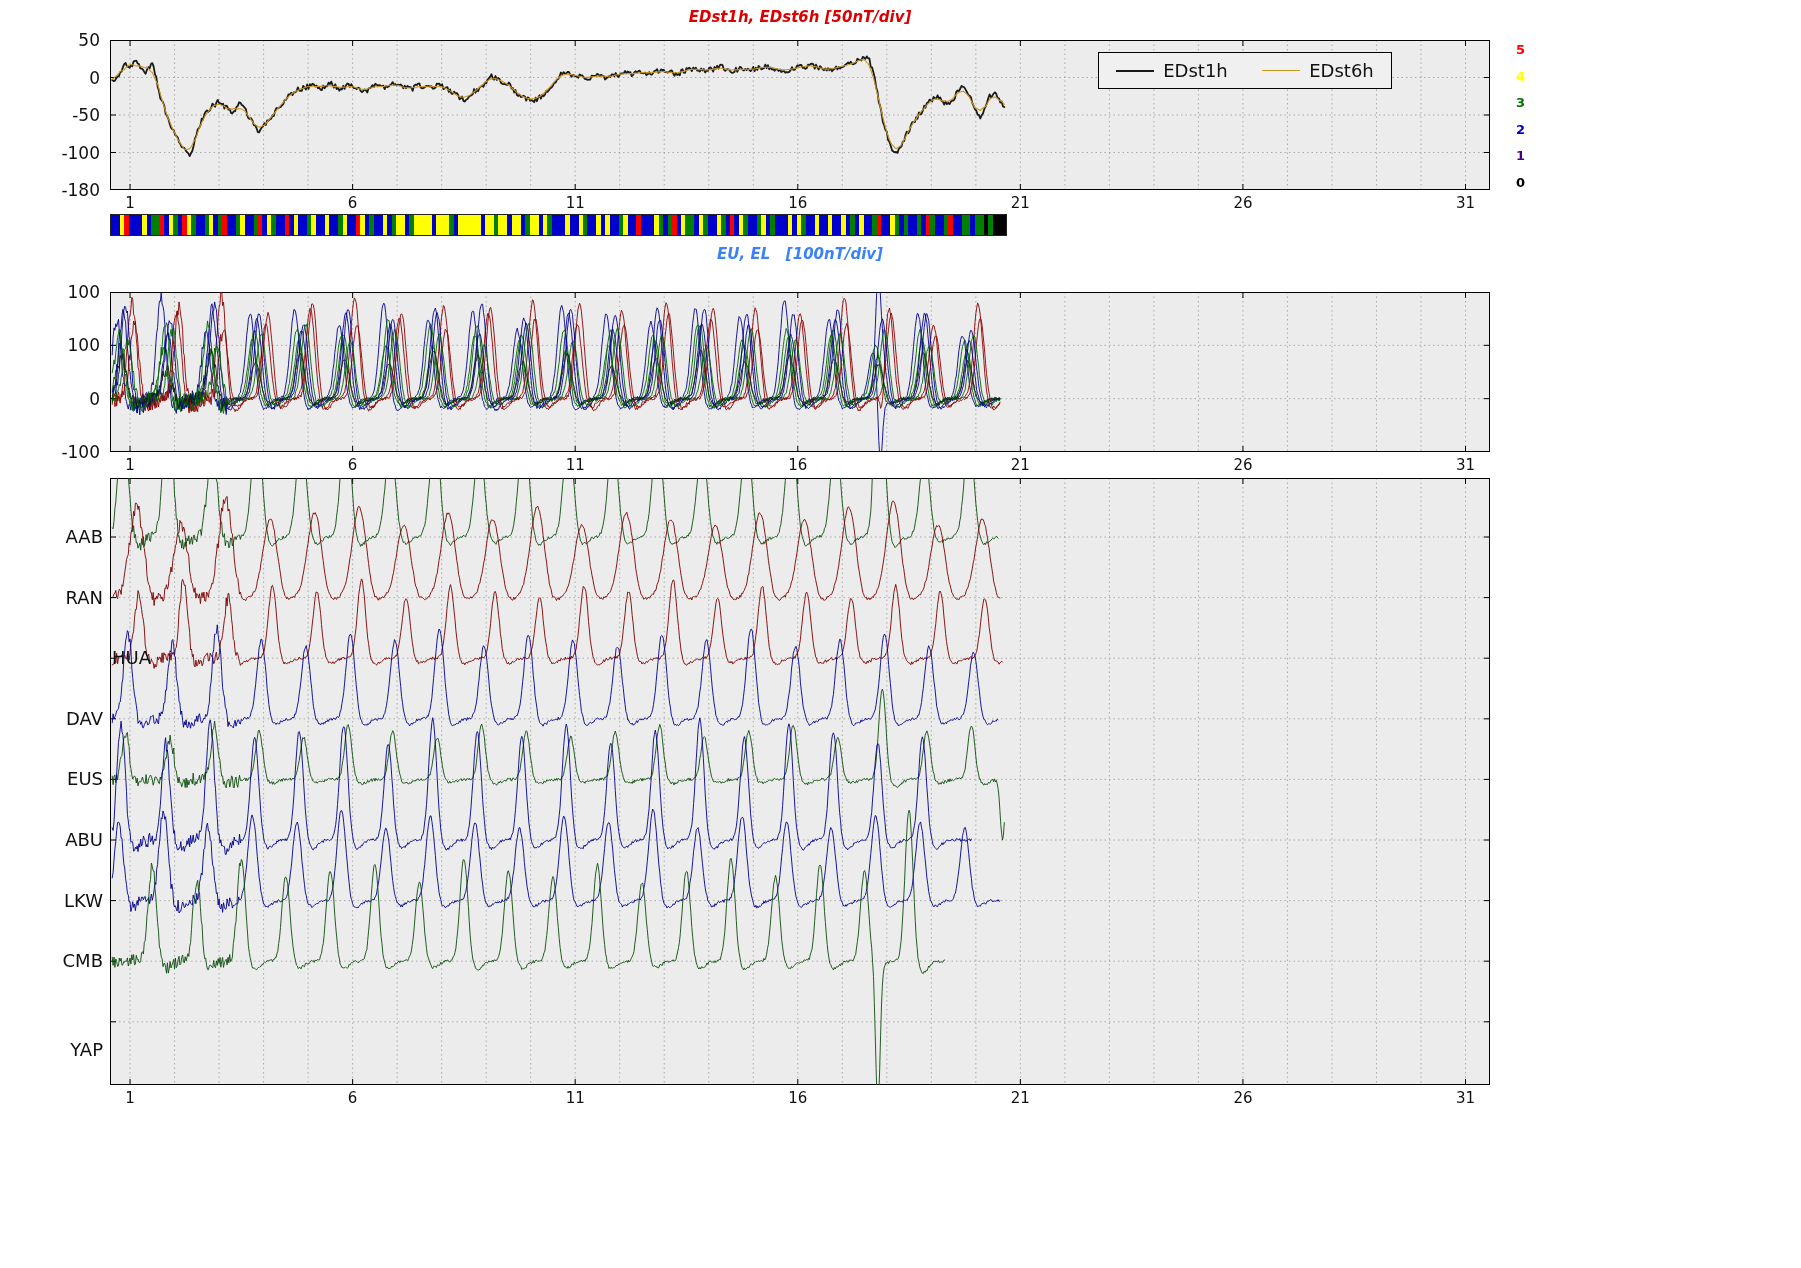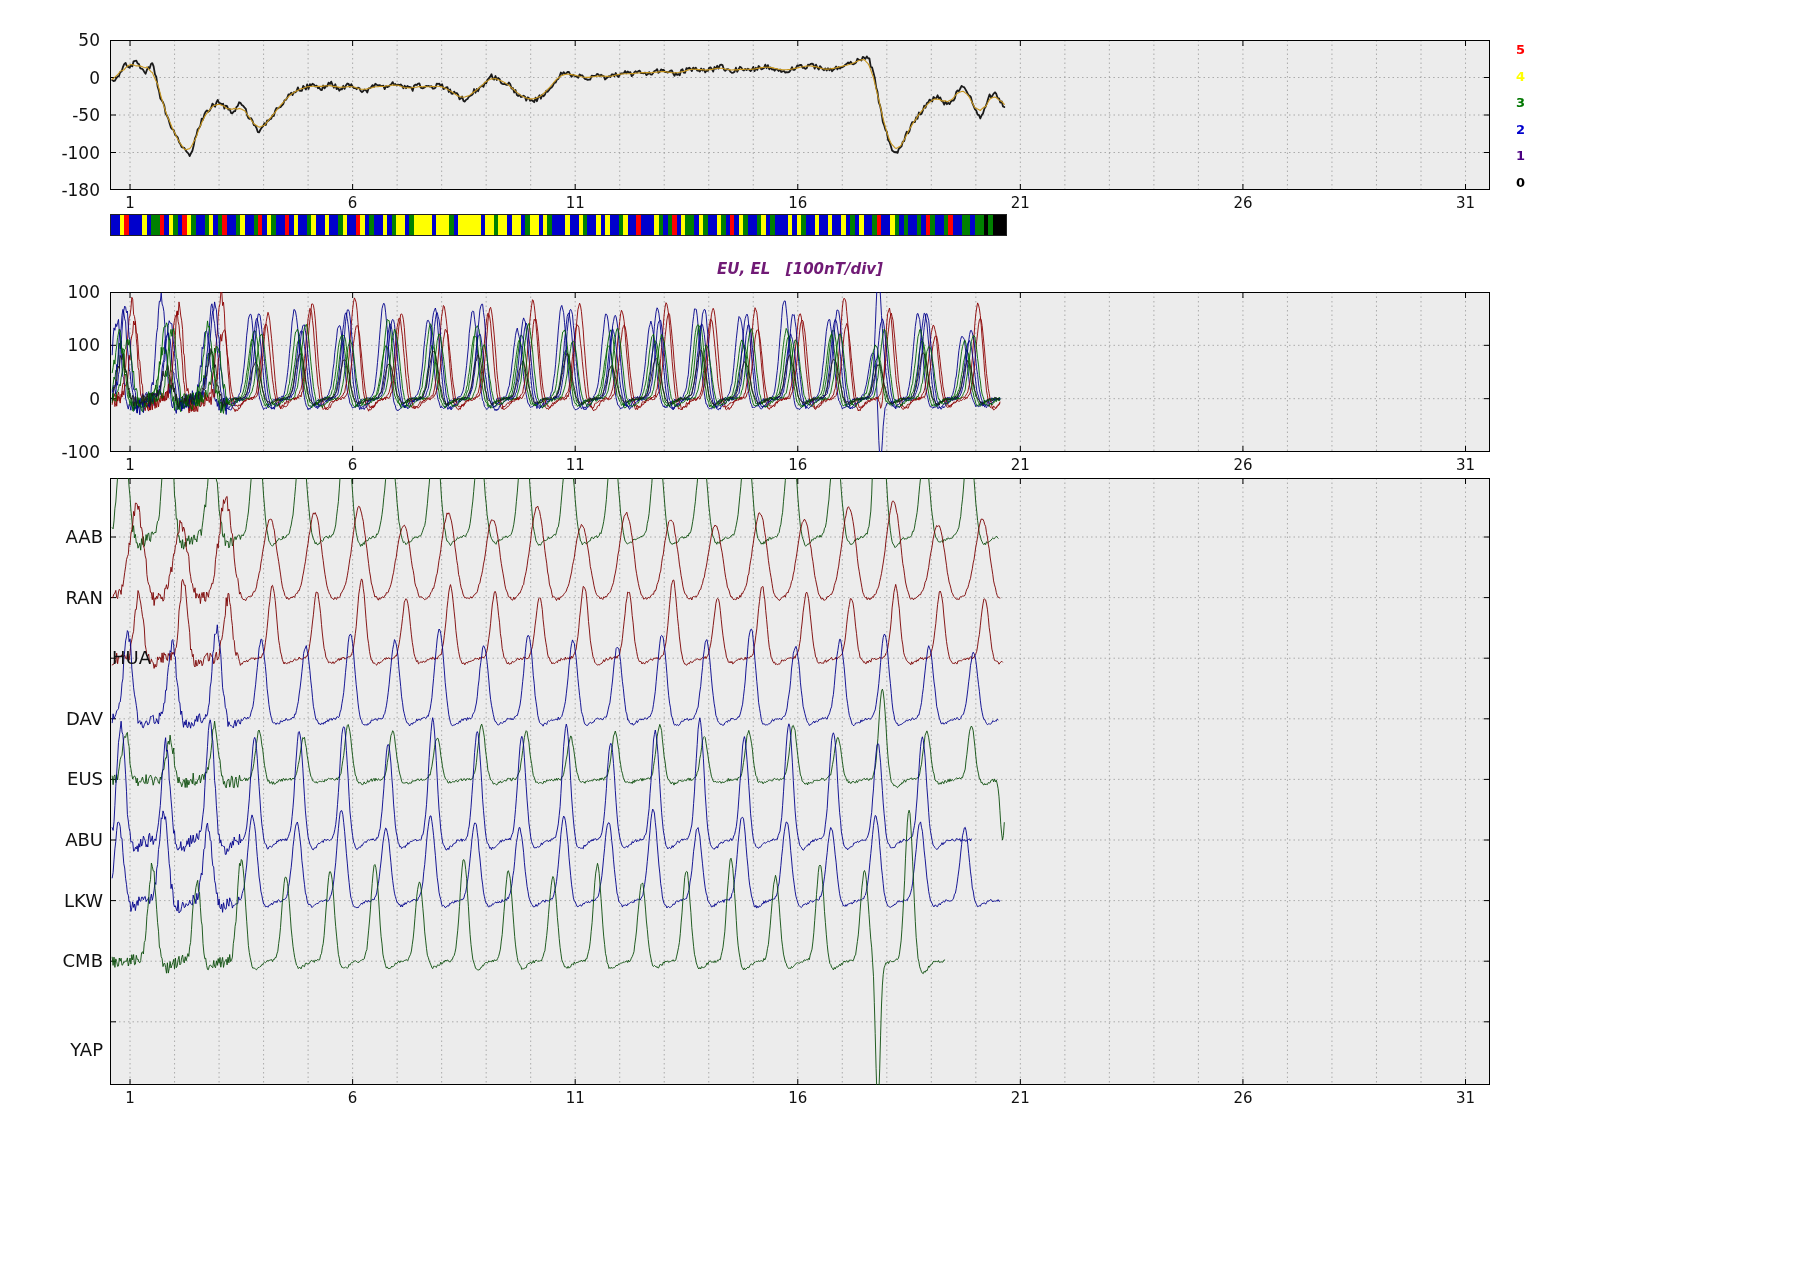--- a/index.html
+++ b/index.html
@@ -22,20 +22,21 @@
     display:flex;border:1px solid #222;box-sizing:border-box;}
   .strip-seg{flex:1 1 auto;height:100%;}
   #strip-caption{position:absolute;left:110px;top:240px;width:897px;text-align:center;
     font-size:11px;color:#111;}
 </style>
 </head>
 <body>
 
 <div id="root">
 
+  <div class="chart-title" id="title1" style="top: 8px; color: rgb(221, 0, 0);">EDst1h, EDst6h [50nT/div]</div>
 
   <svg id="svg-p1" class="panel-svg" style="top:40px;" width="1380" height="150">
       <rect x="0" y="0" width="1380" height="150" fill="#ececec"></rect>
       <line x1="20.032258064516128" y1="0" x2="20.032258064516128" y2="150" stroke="#9a9a9a" stroke-width="0.8" stroke-dasharray="1.5 3"></line>
       <line x1="64.54838709677419" y1="0" x2="64.54838709677419" y2="150" stroke="#9a9a9a" stroke-width="0.8" stroke-dasharray="1.5 3"></line>
       <line x1="109.06451612903227" y1="0" x2="109.06451612903227" y2="150" stroke="#9a9a9a" stroke-width="0.8" stroke-dasharray="1.5 3"></line>
       <line x1="153.58064516129033" y1="0" x2="153.58064516129033" y2="150" stroke="#9a9a9a" stroke-width="0.8" stroke-dasharray="1.5 3"></line>
       <line x1="198.09677419354838" y1="0" x2="198.09677419354838" y2="150" stroke="#9a9a9a" stroke-width="0.8" stroke-dasharray="1.5 3"></line>
       <line x1="242.61290322580646" y1="0" x2="242.61290322580646" y2="150" stroke="#9a9a9a" stroke-width="0.8" stroke-dasharray="1.5 3"></line>
       <line x1="287.1290322580645" y1="0" x2="287.1290322580645" y2="150" stroke="#9a9a9a" stroke-width="0.8" stroke-dasharray="1.5 3"></line>
@@ -90,20 +91,30 @@
       <line x1="1380" y1="75" x2="1374" y2="75" stroke="#000" stroke-width="1"></line>
       <line x1="0" y1="112.5" x2="6" y2="112.5" stroke="#000" stroke-width="1"></line>
       <line x1="1380" y1="112.5" x2="1374" y2="112.5" stroke="#000" stroke-width="1"></line>
       <line x1="0" y1="150" x2="6" y2="150" stroke="#000" stroke-width="1"></line>
       <line x1="1380" y1="150" x2="1374" y2="150" stroke="#000" stroke-width="1"></line>
       <rect x="0.5" y="0.5" width="1379" height="149" fill="none" stroke="#000" stroke-width="1"></rect>
       <polyline points="2.2,40.1 3.6,41.1 4.9,40.7 6.2,38.4 7.6,36.4 8.9,36.3 10.2,32.3 11.6,31.5 12.9,27.2 14.2,24.2 15.6,22.9 16.9,26.3 18.3,27.0 19.6,27.7 20.9,25.3 22.3,26.4 23.6,21.3 24.9,21.0 26.3,20.6 27.6,23.4 28.9,24.0 30.3,28.3 31.6,28.6 32.9,29.5 34.3,31.9 35.6,33.8 36.9,29.9 38.3,27.1 39.6,28.6 41.0,23.9 42.3,23.1 43.6,26.3 45.0,34.3 46.3,36.8 47.6,46.4 49.0,51.0 50.3,58.4 51.6,60.2 53.0,62.3 54.3,65.7 55.6,73.6 57.0,75.8 58.3,78.5 59.7,83.7 61.0,87.7 62.3,89.3 63.7,90.0 65.0,94.5 66.3,95.8 67.7,97.3 69.0,102.1 70.3,104.0 71.7,107.2 73.0,107.5 74.3,107.9 75.7,110.4 77.0,112.2 78.3,113.4 79.7,116.0 81.0,113.2 82.4,110.7 83.7,105.5 85.0,98.4 86.4,95.4 87.7,89.3 89.0,88.1 90.4,85.6 91.7,78.7 93.0,79.7 94.4,74.1 95.7,71.7 97.0,70.5 98.4,71.7 99.7,70.5 101.1,67.9 102.4,63.7 103.7,65.0 105.1,66.7 106.4,62.5 107.7,59.9 109.1,63.0 110.4,63.3 111.7,64.4 113.1,63.7 114.4,68.7 115.7,65.7 117.1,66.1 118.4,69.6 119.7,69.0 121.1,73.0 122.4,73.3 123.8,71.4 125.1,71.1 126.4,67.2 127.8,65.9 129.1,62.3 130.4,62.8 131.8,64.9 133.1,65.8 134.4,67.4 135.8,68.8 137.1,75.1 138.4,78.1 139.8,78.9 141.1,78.1 142.5,80.7 143.8,85.0 145.1,85.3 146.5,88.0 147.8,92.1 149.1,92.3 150.5,89.5 151.8,87.6 153.1,86.2 154.5,83.2 155.8,85.1 157.1,80.4 158.5,80.8 159.8,79.1 161.1,78.8 162.5,75.3 163.8,76.1 165.2,70.7 166.5,68.0 167.8,68.4 169.2,67.4 170.5,67.2 171.8,65.5 173.2,64.1 174.5,60.4 175.8,59.9 177.2,58.0 178.5,54.4 179.8,54.7 181.2,52.8 182.5,55.1 183.9,52.1 185.2,52.4 186.5,51.3 187.9,47.4 189.2,50.5 190.5,50.8 191.9,50.8 193.2,45.9 194.5,47.5 195.9,49.5 197.2,44.3 198.5,48.9 199.9,44.2 201.2,45.6 202.5,43.8 203.9,44.6 205.2,46.6 206.6,45.6 207.9,48.2 209.2,47.6 210.6,49.9 211.9,50.1 213.2,45.5 214.6,48.4 215.9,46.0 217.2,46.3 218.6,42.6 219.9,44.0 221.2,41.6 222.6,45.1 223.9,47.7 225.3,44.3 226.6,49.1 227.9,47.6 229.3,50.7 230.6,49.2 231.9,49.4 233.3,45.8 234.6,48.9 235.9,45.5 237.3,43.5 238.6,43.9 239.9,46.9 241.3,44.1 242.6,46.7 243.9,48.1 245.3,47.9 246.6,49.2 248.0,47.6 249.3,48.0 250.6,50.8 252.0,52.2 253.3,51.0 254.6,49.5 256.0,50.4 257.3,52.6 258.6,48.3 260.0,48.1 261.3,46.9 262.6,45.1 264.0,46.7 265.3,43.8 266.7,44.8 268.0,45.6 269.3,45.1 270.7,45.7 272.0,46.1 273.3,45.7 274.7,49.1 276.0,46.1 277.3,47.1 278.7,46.5 280.0,45.2 281.3,44.2 282.7,42.1 284.0,45.0 285.3,44.0 286.7,45.5 288.0,44.6 289.4,45.3 290.7,44.5 292.0,45.8 293.4,48.3 294.7,45.7 296.0,48.2 297.4,45.9 298.7,47.0 300.0,47.0 301.4,47.6 302.7,50.9 304.0,45.8 305.4,44.6 306.7,45.0 308.1,43.6 309.4,43.5 310.7,47.6 312.1,48.3 313.4,48.0 314.7,47.4 316.1,45.9 317.4,46.1 318.7,46.0 320.1,46.6 321.4,46.1 322.7,48.7 324.1,48.5 325.4,47.7 326.7,43.7 328.1,43.9 329.4,43.7 330.8,46.3 332.1,44.2 333.4,49.1 334.8,48.5 336.1,47.3 337.4,47.1 338.8,52.0 340.1,49.4 341.4,53.6 342.8,53.8 344.1,51.6 345.4,53.6 346.8,53.0 348.1,54.8 349.5,59.3 350.8,58.5 352.1,56.4 353.5,60.9 354.8,61.6 356.1,59.7 357.5,59.0 358.8,56.9 360.1,55.8 361.5,55.2 362.8,54.1 364.1,49.0 365.5,52.8 366.8,49.0 368.1,51.2 369.5,47.6 370.8,46.6 372.2,45.5 373.5,46.8 374.8,42.7 376.2,43.3 377.5,39.6 378.8,38.5 380.2,36.6 381.5,34.3 382.8,38.8 384.2,39.6 385.5,36.0 386.8,40.0 388.2,38.0 389.5,38.9 390.9,42.7 392.2,43.8 393.5,44.1 394.9,43.8 396.2,44.8 397.5,44.8 398.9,42.5 400.2,44.0 401.5,48.6 402.9,48.0 404.2,52.5 405.5,50.0 406.9,55.1 408.2,56.0 409.5,54.6 410.9,57.0 412.2,56.7 413.6,55.6 414.9,56.6 416.2,60.7 417.6,57.4 418.9,58.1 420.2,60.8 421.6,60.0 422.9,61.0 424.2,62.2 425.6,57.6 426.9,61.2 428.2,57.5 429.6,55.2 430.9,58.7 432.3,54.6 433.6,56.3 434.9,54.7 436.3,50.7 437.6,51.8 438.9,50.1 440.3,48.3 441.6,47.5 442.9,45.7 444.3,42.6 445.6,42.7 446.9,39.7 448.3,39.0 449.6,36.1 450.9,32.5 452.3,34.2 453.6,32.1 455.0,33.6 456.3,33.4 457.6,31.9 459.0,32.0 460.3,34.9 461.6,36.7 463.0,34.8 464.3,35.7 465.6,36.2 467.0,36.8 468.3,37.8 469.6,34.4 471.0,35.4 472.3,35.3 473.7,37.4 475.0,39.0 476.3,39.1 477.7,39.9 479.0,39.7 480.3,39.5 481.7,35.6 483.0,35.8 484.3,35.8 485.7,35.9 487.0,34.0 488.3,34.3 489.7,36.2 491.0,34.8 492.3,35.6 493.7,36.0 495.0,39.5 496.4,38.3 497.7,37.3 499.0,36.1 500.4,37.1 501.7,34.5 503.0,34.3 504.4,36.2 505.7,33.0 507.0,35.7 508.4,37.0 509.7,34.9 511.0,33.4 512.4,33.3 513.7,33.4 515.1,31.0 516.4,33.3 517.7,31.4 519.1,32.6 520.4,32.2 521.7,36.2 523.1,34.8 524.4,32.2 525.7,31.3 527.1,32.6 528.4,31.0 529.7,30.6 531.1,33.2 532.4,33.1 533.7,33.3 535.1,32.6 536.4,35.1 537.8,34.2 539.1,32.1 540.4,34.4 541.8,34.7 543.1,33.0 544.4,31.0 545.8,30.6 547.1,29.1 548.4,32.9 549.8,31.8 551.1,29.4 552.4,30.0 553.8,29.9 555.1,32.1 556.5,31.9 557.8,32.6 559.1,31.7 560.5,30.6 561.8,30.5 563.1,33.2 564.5,35.8 565.8,33.0 567.1,34.9 568.5,34.1 569.8,35.2 571.1,30.1 572.5,29.3 573.8,32.7 575.1,32.8 576.5,28.1 577.8,28.9 579.2,27.7 580.5,28.7 581.8,31.1 583.2,27.7 584.5,28.9 585.8,27.7 587.2,30.5 588.5,30.6 589.8,31.5 591.2,28.5 592.5,30.6 593.8,29.0 595.2,32.4 596.5,30.8 597.9,30.9 599.2,27.8 600.5,27.4 601.9,29.1 603.2,31.6 604.5,27.0 605.9,28.7 607.2,25.8 608.5,28.6 609.9,25.0 611.2,24.6 612.5,25.0 613.9,29.5 615.2,30.8 616.5,29.3 617.9,29.1 619.2,29.7 620.6,31.9 621.9,32.9 623.2,32.6 624.6,31.8 625.9,27.7 627.2,31.8 628.6,29.3 629.9,26.8 631.2,27.5 632.6,29.7 633.9,30.5 635.2,28.9 636.6,30.1 637.9,28.7 639.3,29.8 640.6,31.1 641.9,29.6 643.3,26.9 644.6,31.2 645.9,27.8 647.3,29.9 648.6,26.0 649.9,27.3 651.3,29.3 652.6,28.8 653.9,28.1 655.3,24.6 656.6,28.2 657.9,25.1 659.3,29.3 660.6,27.5 662.0,29.5 663.3,29.2 664.6,30.7 666.0,28.9 667.3,29.5 668.6,31.0 670.0,29.5 671.3,32.0 672.6,31.4 674.0,31.0 675.3,32.7 676.6,32.2 678.0,32.3 679.3,31.9 680.7,30.0 682.0,27.1 683.3,29.9 684.7,29.8 686.0,27.8 687.3,25.3 688.7,25.8 690.0,24.9 691.3,25.0 692.7,27.9 694.0,27.8 695.3,28.8 696.7,28.2 698.0,24.7 699.3,25.2 700.7,23.9 702.0,23.6 703.4,24.4 704.7,28.7 706.0,24.7 707.4,27.6 708.7,29.6 710.0,26.1 711.4,27.7 712.7,29.3 714.0,30.2 715.4,28.4 716.7,30.5 718.0,28.2 719.4,30.2 720.7,28.6 722.1,31.2 723.4,29.7 724.7,28.8 726.1,26.5 727.4,29.4 728.7,27.0 730.1,28.6 731.4,27.2 732.7,27.0 734.1,26.2 735.4,24.7 736.7,23.8 738.1,22.5 739.4,23.7 740.7,21.7 742.1,23.8 743.4,24.3 744.8,23.4 746.1,22.5 747.4,18.8 748.8,19.8 750.1,19.8 751.4,20.5 752.8,16.9 754.1,17.6 755.4,18.9 756.8,16.4 758.1,18.3 759.4,18.5 760.8,27.1 762.1,27.4 763.5,32.7 764.8,38.0 766.1,47.2 767.5,51.8 768.8,62.4 770.1,65.7 771.5,72.3 772.8,81.8 774.1,85.1 775.5,90.0 776.8,91.7 778.1,100.0 779.5,102.0 780.8,106.1 782.1,110.4 783.5,111.4 784.8,112.3 786.2,112.0 787.5,112.9 788.8,108.8 790.2,107.5 791.5,106.4 792.8,101.5 794.2,101.1 795.5,95.0 796.8,91.7 798.2,93.3 799.5,91.0 800.8,85.6 802.2,82.2 803.5,82.2 804.9,82.1 806.2,77.2 807.5,78.8 808.9,72.4 810.2,74.4 811.5,73.9 812.9,70.4 814.2,65.7 815.5,67.8 816.9,63.0 818.2,62.3 819.5,59.6 820.9,60.6 822.2,61.5 823.5,57.0 824.9,58.2 826.2,58.3 827.6,55.3 828.9,58.5 830.2,57.4 831.6,60.9 832.9,61.6 834.2,64.6 835.6,61.6 836.9,64.2 838.2,62.8 839.6,64.1 840.9,61.6 842.2,60.3 843.6,60.6 844.9,58.3 846.3,51.8 847.6,50.5 848.9,51.1 850.3,48.5 851.6,45.9 852.9,46.7 854.3,47.4 855.6,49.6 856.9,52.0 858.3,54.9 859.6,55.7 860.9,57.2 862.3,62.8 863.6,65.9 864.9,69.1 866.3,70.7 867.6,74.6 869.0,75.2 870.3,78.5 871.6,75.4 873.0,73.5 874.3,68.9 875.6,66.8 877.0,62.7 878.3,58.2 879.6,54.3 881.0,57.4 882.3,55.9 883.6,53.6 885.0,52.3 886.3,53.9 887.7,58.3 889.0,58.3 890.3,62.6 891.7,61.4 893.0,66.4 894.3,67.0" fill="none" stroke="#1a1a1a" stroke-width="1.8" stroke-linejoin="round" stroke-linecap="round"></polyline>
       <polyline points="2.2,39.3 3.6,38.3 4.9,37.1 6.2,35.9 7.6,34.8 8.9,33.1 10.2,31.3 11.6,30.8 12.9,30.2 14.2,29.7 15.6,27.8 16.9,26.7 18.3,25.5 19.6,25.0 20.9,24.5 22.3,24.7 23.6,24.9 24.9,25.4 26.3,25.9 27.6,25.9 28.9,25.9 30.3,26.1 31.6,26.6 32.9,27.1 34.3,27.6 35.6,27.7 36.9,26.9 38.3,28.5 39.6,30.1 41.0,31.7 42.3,32.4 43.6,35.6 45.0,38.7 46.3,41.6 47.6,44.0 49.0,48.9 50.3,53.8 51.6,58.5 53.0,62.8 54.3,67.0 55.6,71.3 57.0,75.4 58.3,78.5 59.7,81.6 61.0,84.8 62.3,88.0 63.7,90.8 65.0,93.5 66.3,96.3 67.7,99.0 69.0,101.3 70.3,103.5 71.7,105.4 73.0,107.3 74.3,109.1 75.7,109.7 77.0,109.4 78.3,109.0 79.7,108.6 81.0,107.0 82.4,104.4 83.7,101.8 85.0,99.8 86.4,96.6 87.7,92.7 89.0,88.9 90.4,85.7 91.7,82.8 93.0,80.0 94.4,77.1 95.7,74.9 97.0,73.1 98.4,71.4 99.7,69.8 101.1,68.1 102.4,66.8 103.7,65.7 105.1,65.3 106.4,64.9 107.7,64.5 109.1,64.3 110.4,64.8 111.7,65.3 113.1,65.8 114.4,66.3 115.7,67.5 117.1,68.7 118.4,68.8 119.7,69.0 121.1,69.1 122.4,69.3 123.8,68.4 125.1,68.6 126.4,68.9 127.8,69.1 129.1,68.4 130.4,68.7 131.8,69.3 133.1,69.9 134.4,70.5 135.8,72.2 137.1,74.2 138.4,76.1 139.8,77.9 141.1,79.8 142.5,81.9 143.8,83.8 145.1,84.7 146.5,85.5 147.8,86.4 149.1,87.1 150.5,86.7 151.8,86.2 153.1,85.7 154.5,85.2 155.8,83.6 157.1,81.9 158.5,80.3 159.8,78.7 161.1,77.1 162.5,75.4 163.8,73.8 165.2,72.1 166.5,70.4 167.8,68.7 169.2,67.1 170.5,65.4 171.8,63.9 173.2,62.5 174.5,61.0 175.8,59.4 177.2,58.1 178.5,56.7 179.8,55.4 181.2,54.3 182.5,53.4 183.9,52.5 185.2,51.7 186.5,51.0 187.9,50.3 189.2,49.7 190.5,49.1 191.9,48.6 193.2,48.2 194.5,47.7 195.9,47.3 197.2,46.8 198.5,46.7 199.9,46.5 201.2,46.4 202.5,46.2 203.9,46.3 205.2,46.5 206.6,46.5 207.9,46.3 209.2,46.4 210.6,46.4 211.9,46.4 213.2,46.1 214.6,45.8 215.9,45.8 217.2,46.0 218.6,45.8 219.9,45.6 221.2,45.9 222.6,46.2 223.9,46.6 225.3,46.4 226.6,46.7 227.9,47.0 229.3,47.4 230.6,47.2 231.9,47.1 233.3,47.1 234.6,47.3 235.9,47.0 237.3,46.7 238.6,46.5 239.9,46.6 241.3,46.7 242.6,46.8 243.9,47.0 245.3,47.4 246.6,47.9 248.0,48.3 249.3,48.8 250.6,49.2 252.0,49.2 253.3,49.2 254.6,49.2 256.0,49.2 257.3,48.7 258.6,48.3 260.0,48.0 261.3,48.0 262.6,47.5 264.0,47.1 265.3,46.8 266.7,46.8 268.0,46.8 269.3,46.5 270.7,46.3 272.0,46.4 273.3,46.5 274.7,46.3 276.0,46.0 277.3,45.7 278.7,45.8 280.0,45.6 281.3,45.3 282.7,45.0 284.0,45.1 285.3,45.2 286.7,45.2 288.0,45.3 289.4,45.8 290.7,46.2 292.0,46.7 293.4,47.1 294.7,47.6 296.0,47.8 297.4,47.8 298.7,47.9 300.0,48.0 301.4,47.8 302.7,47.5 304.0,47.2 305.4,47.3 306.7,47.1 308.1,46.8 309.4,46.5 310.7,46.6 312.1,46.7 313.4,46.6 314.7,46.4 316.1,46.6 317.4,46.7 318.7,46.7 320.1,46.6 321.4,46.4 322.7,46.5 324.1,46.5 325.4,46.4 326.7,46.2 328.1,46.3 329.4,46.5 330.8,46.6 332.1,46.9 333.4,47.4 334.8,48.0 336.1,48.6 337.4,49.4 338.8,50.1 340.1,50.9 341.4,51.6 342.8,52.5 344.1,53.4 345.4,54.3 346.8,55.2 348.1,56.1 349.5,56.6 350.8,56.8 352.1,57.0 353.5,57.2 354.8,57.0 356.1,56.5 357.5,56.1 358.8,55.7 360.1,54.9 361.5,53.8 362.8,52.8 364.1,51.8 365.5,50.8 366.8,49.8 368.1,48.6 369.5,47.5 370.8,46.3 372.2,45.1 373.5,43.8 374.8,42.4 376.2,41.6 377.5,40.9 378.8,40.1 380.2,39.3 381.5,38.9 382.8,38.9 384.2,38.8 385.5,38.6 386.8,39.0 388.2,39.6 389.5,40.2 390.9,40.7 392.2,41.2 393.5,41.9 394.9,42.8 396.2,43.6 397.5,44.4 398.9,45.4 400.2,46.6 401.5,47.8 402.9,48.8 404.2,49.8 405.5,51.1 406.9,52.4 408.2,53.4 409.5,54.4 410.9,55.4 412.2,56.2 413.6,56.8 414.9,57.4 416.2,57.9 417.6,58.3 418.9,58.6 420.2,58.9 421.6,58.9 422.9,58.8 424.2,58.6 425.6,58.3 426.9,57.8 428.2,57.3 429.6,56.6 430.9,55.7 432.3,54.6 433.6,53.5 434.9,52.2 436.3,50.9 437.6,49.5 438.9,48.2 440.3,46.7 441.6,45.1 442.9,43.5 444.3,41.9 445.6,40.4 446.9,39.0 448.3,38.0 449.6,37.0 450.9,36.1 452.3,35.3 453.6,34.9 455.0,34.5 456.3,34.2 457.6,34.0 459.0,34.2 460.3,34.4 461.6,34.6 463.0,34.9 464.3,35.1 465.6,35.4 467.0,35.7 468.3,36.0 469.6,36.3 471.0,36.7 472.3,37.0 473.7,37.3 475.0,37.3 476.3,37.4 477.7,37.4 479.0,37.4 480.3,37.1 481.7,36.8 483.0,36.7 484.3,36.7 485.7,36.4 487.0,36.1 488.3,36.0 489.7,36.1 491.0,36.2 492.3,36.0 493.7,36.1 495.0,36.3 496.4,36.4 497.7,36.4 499.0,36.3 500.4,36.2 501.7,36.2 503.0,35.8 504.4,35.5 505.7,35.1 507.0,34.8 508.4,34.5 509.7,34.3 511.0,34.1 512.4,34.0 513.7,33.8 515.1,33.8 516.4,33.8 517.7,33.8 519.1,33.7 520.4,33.6 521.7,33.6 523.1,33.6 524.4,33.4 525.7,33.2 527.1,33.0 528.4,33.0 529.7,32.9 531.1,32.7 532.4,32.6 533.7,32.6 535.1,32.7 536.4,32.6 537.8,32.5 539.1,32.6 540.4,32.7 541.8,32.6 543.1,32.4 544.4,32.2 545.8,32.2 547.1,32.1 548.4,31.9 549.8,31.7 551.1,31.6 552.4,31.6 553.8,31.6 555.1,31.6 556.5,31.9 557.8,32.1 559.1,32.3 560.5,32.5 561.8,32.8 563.1,32.8 564.5,32.8 565.8,32.8 567.1,32.7 568.5,32.5 569.8,32.2 571.1,31.9 572.5,31.7 573.8,31.4 575.1,30.9 576.5,30.5 577.8,30.1 579.2,29.8 580.5,29.5 581.8,29.4 583.2,29.3 584.5,29.3 585.8,29.3 587.2,29.4 588.5,29.6 589.8,29.6 591.2,29.6 592.5,29.8 593.8,29.9 595.2,30.0 596.5,29.9 597.9,29.9 599.2,29.8 600.5,29.6 601.9,29.4 603.2,29.1 604.5,28.8 605.9,28.5 607.2,28.3 608.5,28.3 609.9,28.3 611.2,28.3 612.5,28.5 613.9,28.8 615.2,29.1 616.5,29.2 617.9,29.3 619.2,29.6 620.6,29.9 621.9,30.0 623.2,29.9 624.6,29.8 625.9,29.9 627.2,29.9 628.6,29.6 629.9,29.4 631.2,29.4 632.6,29.4 633.9,29.4 635.2,29.2 636.6,29.3 637.9,29.3 639.3,29.4 640.6,29.3 641.9,29.2 643.3,29.1 644.6,29.0 645.9,28.7 647.3,28.4 648.6,28.2 649.9,27.9 651.3,27.6 652.6,27.5 653.9,27.4 655.3,27.3 656.6,27.2 657.9,27.3 659.3,27.4 660.6,27.5 662.0,27.6 663.3,27.9 664.6,28.3 666.0,28.6 667.3,28.9 668.6,29.3 670.0,29.5 671.3,29.6 672.6,29.7 674.0,29.8 675.3,29.8 676.6,29.7 678.0,29.6 679.3,29.5 680.7,29.3 682.0,29.0 683.3,28.7 684.7,28.4 686.0,28.1 687.3,27.9 688.7,27.6 690.0,27.3 691.3,27.0 692.7,26.8 694.0,26.5 695.3,26.2 696.7,26.1 698.0,26.0 699.3,26.0 700.7,26.0 702.0,26.1 703.4,26.4 704.7,26.6 706.0,26.8 707.4,27.1 708.7,27.6 710.0,28.0 711.4,28.4 712.7,28.7 714.0,29.0 715.4,29.1 716.7,29.1 718.0,29.1 719.4,29.0 720.7,28.8 722.1,28.6 723.4,28.4 724.7,28.2 726.1,27.8 727.4,27.4 728.7,27.1 730.1,26.8 731.4,26.5 732.7,26.1 734.1,25.8 735.4,25.5 736.7,25.2 738.1,24.8 739.4,24.5 740.7,24.0 742.1,23.6 743.4,23.0 744.8,22.4 746.1,21.8 747.4,21.2 748.8,20.5 750.1,20.1 751.4,19.9 752.8,19.6 754.1,19.7 755.4,20.9 756.8,22.3 758.1,23.7 759.4,26.3 760.8,30.0 762.1,33.9 763.5,37.8 764.8,43.0 766.1,48.9 767.5,54.6 768.8,59.7 770.1,65.7 771.5,71.7 772.8,77.3 774.1,82.3 775.5,87.3 776.8,92.0 778.1,96.1 779.5,99.7 780.8,102.9 782.1,104.7 783.5,106.2 784.8,107.7 786.2,108.4 787.5,107.8 788.8,107.0 790.2,106.2 791.5,104.6 792.8,102.1 794.2,99.7 795.5,97.2 796.8,94.4 798.2,91.7 799.5,89.3 800.8,87.0 802.2,84.6 803.5,82.4 804.9,80.6 806.2,78.6 807.5,76.6 808.9,74.6 810.2,72.9 811.5,71.1 812.9,69.6 814.2,68.1 815.5,66.6 816.9,65.0 818.2,63.6 819.5,62.5 820.9,61.4 822.2,60.3 823.5,59.5 824.9,59.0 826.2,59.1 827.6,59.2 828.9,59.4 830.2,59.8 831.6,60.9 832.9,60.9 834.2,60.9 835.6,60.9 836.9,61.6 838.2,61.2 839.6,60.6 840.9,59.9 842.2,59.3 843.6,57.7 844.9,56.0 846.3,54.3 847.6,53.0 848.9,52.6 850.3,52.0 851.6,51.5 852.9,51.3 854.3,52.1 855.6,53.1 856.9,54.2 858.3,55.6 859.6,57.8 860.9,60.2 862.3,62.7 863.6,65.2 864.9,67.7 866.3,68.3 867.6,69.0 869.0,69.7 870.3,70.5 871.6,69.2 873.0,68.0 874.3,67.0 875.6,66.6 877.0,64.2 878.3,61.7 879.6,59.5 881.0,58.2 882.3,57.7 883.6,57.3 885.0,57.1 886.3,57.5 887.7,58.7 889.0,59.9 890.3,60.7 891.7,61.4 893.0,62.9 894.3,64.4" fill="none" stroke="#c8961e" stroke-width="1.1" stroke-linejoin="round" stroke-linecap="round"></polyline>
     </svg>
 
+  <div id="legend-box">
+      <div class="legend-item">
+        <span class="legend-line" style="border-top: 2.5px solid rgb(26, 26, 26);"></span>
+        <span class="legend-label">EDst1h</span>
+      </div>
+      <div class="legend-item">
+        <span class="legend-line" style="border-top: 1.2px solid rgb(200, 150, 30);"></span>
+        <span class="legend-label">EDst6h</span>
+      </div>
+    </div>
 
   <div id="right-scale">
       <div class="right-scale-item" style="top: 42px; color: rgb(255, 0, 0);">5</div>
       <div class="right-scale-item" style="top: 68.5px; color: rgb(255, 255, 0);">4</div>
       <div class="right-scale-item" style="top: 95px; color: rgb(0, 119, 0);">3</div>
       <div class="right-scale-item" style="top: 121.5px; color: rgb(0, 0, 204);">2</div>
       <div class="right-scale-item" style="top: 148px; color: rgb(75, 0, 130);">1</div>
       <div class="right-scale-item" style="top: 174.5px; color: rgb(0, 0, 0);">0</div>
     </div>
 
@@ -304,21 +315,21 @@
       <div class="strip-seg" style="background: rgb(0, 0, 204);"></div>
       <div class="strip-seg" style="background: rgb(0, 128, 0);"></div>
       <div class="strip-seg" style="background: rgb(0, 128, 0);"></div>
       <div class="strip-seg" style="background: rgb(0, 0, 0);"></div>
       <div class="strip-seg" style="background: rgb(0, 128, 0);"></div>
       <div class="strip-seg" style="background: rgb(0, 0, 0);"></div>
       <div class="strip-seg" style="background: rgb(0, 0, 0);"></div>
       <div class="strip-seg" style="background: rgb(0, 0, 0);"></div>
     </div>
 
-  <div class="chart-title" id="title2" style="top: 260px; color: #701a75;">EU, EL   [100nT/div]</div>
+  <div class="chart-title" id="title2" style="top: 245px; color: #3b82f6;">EU, EL   [100nT/div]</div>
 
   <svg id="svg-p2" class="panel-svg" style="top:292px;" width="1380" height="160">
       <rect x="0" y="0" width="1380" height="160" fill="#ececec"></rect>
       <line x1="20.032258064516128" y1="0" x2="20.032258064516128" y2="160" stroke="#9a9a9a" stroke-width="0.8" stroke-dasharray="1.5 3"></line>
       <line x1="64.54838709677419" y1="0" x2="64.54838709677419" y2="160" stroke="#9a9a9a" stroke-width="0.8" stroke-dasharray="1.5 3"></line>
       <line x1="109.06451612903227" y1="0" x2="109.06451612903227" y2="160" stroke="#9a9a9a" stroke-width="0.8" stroke-dasharray="1.5 3"></line>
       <line x1="153.58064516129033" y1="0" x2="153.58064516129033" y2="160" stroke="#9a9a9a" stroke-width="0.8" stroke-dasharray="1.5 3"></line>
       <line x1="198.09677419354838" y1="0" x2="198.09677419354838" y2="160" stroke="#9a9a9a" stroke-width="0.8" stroke-dasharray="1.5 3"></line>
       <line x1="242.61290322580646" y1="0" x2="242.61290322580646" y2="160" stroke="#9a9a9a" stroke-width="0.8" stroke-dasharray="1.5 3"></line>
       <line x1="287.1290322580645" y1="0" x2="287.1290322580645" y2="160" stroke="#9a9a9a" stroke-width="0.8" stroke-dasharray="1.5 3"></line>

